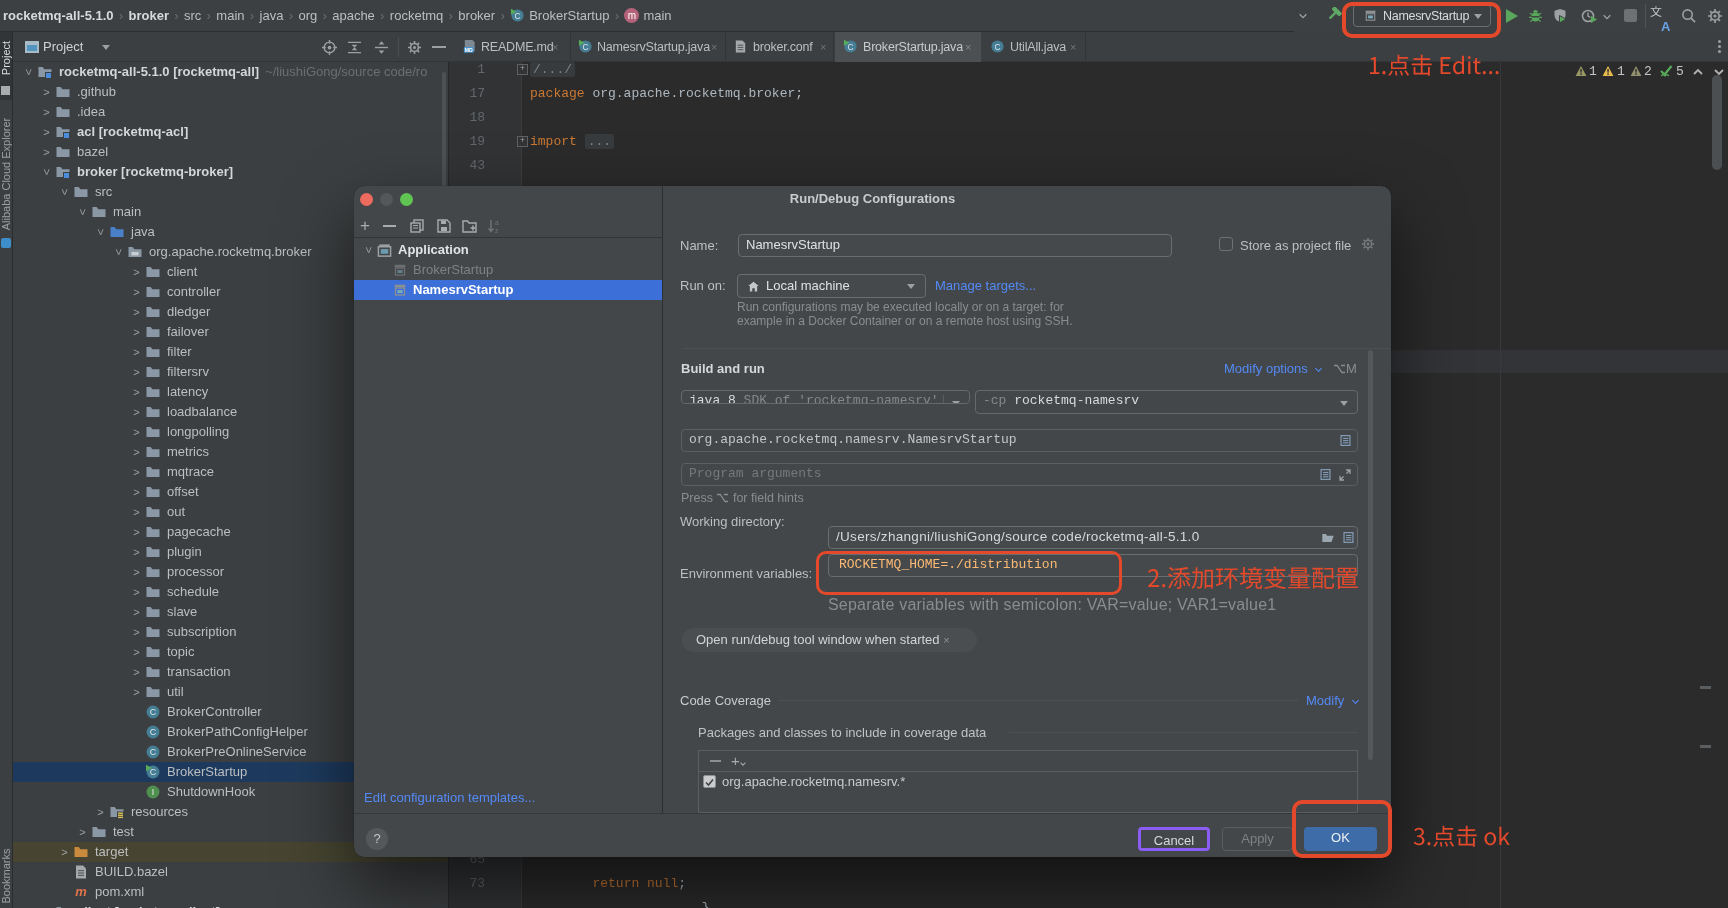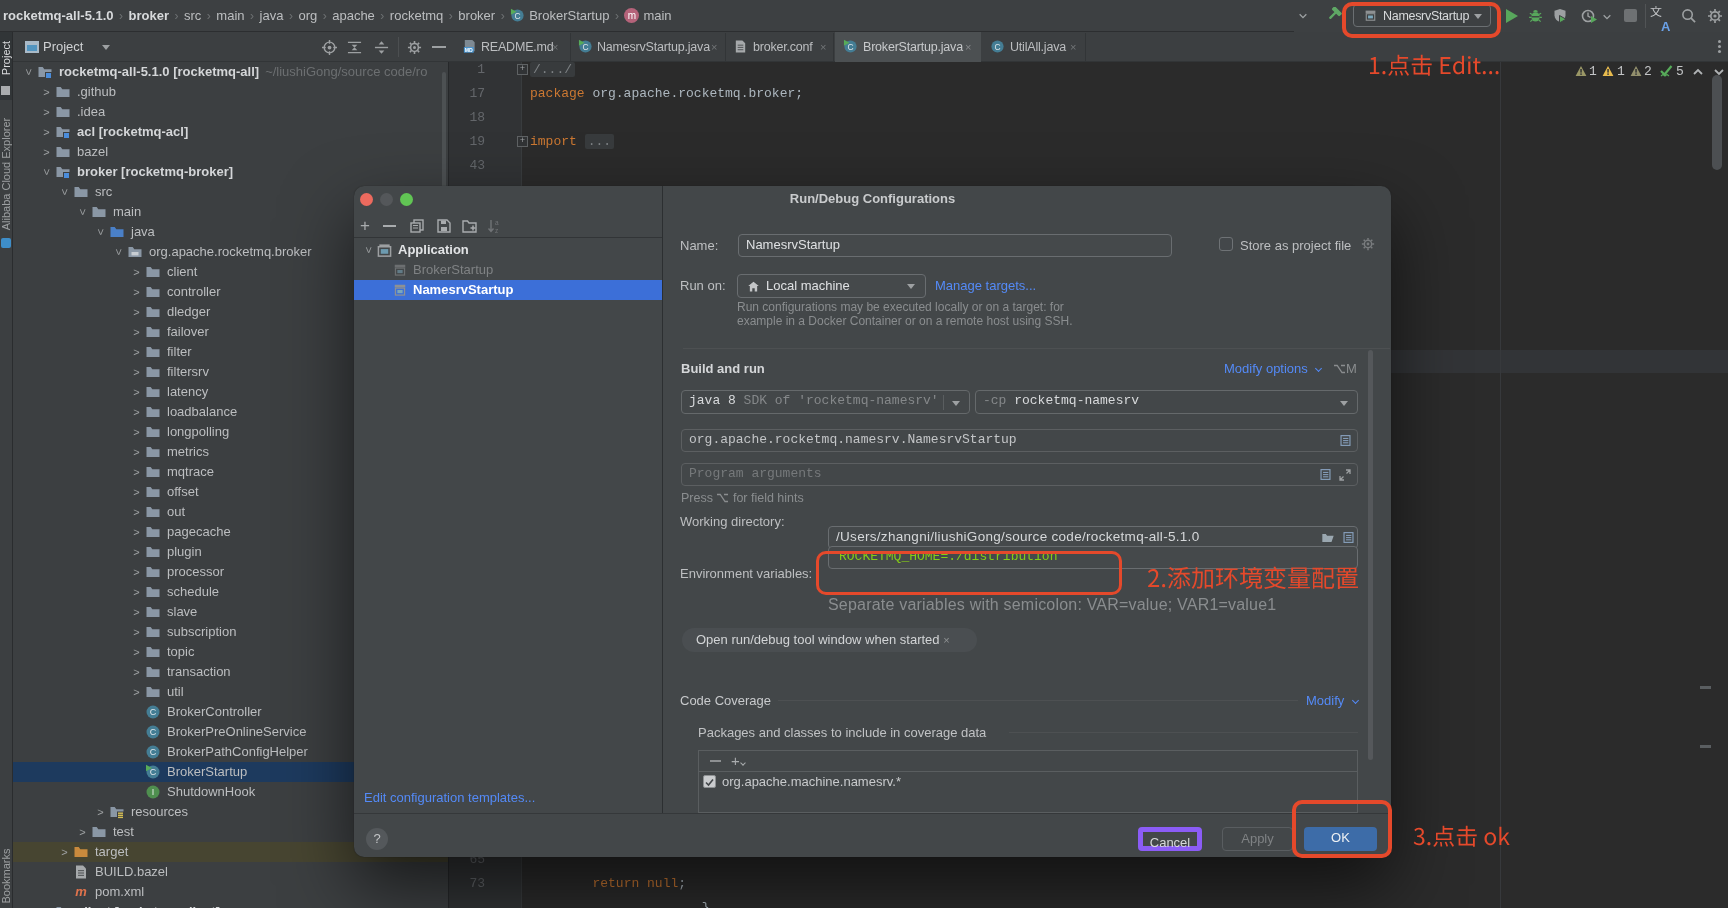--- a/index.html
+++ b/index.html
@@ -472,28 +472,28 @@
       <svg class="ic" width="16" height="16">
         <use href="#cls"></use>
       </svg>
       <span>BrokerController</span>
     </div>
 <div class="r" style="">
       <span class="ch" style="margin-left:115px"></span>
       <svg class="ic" width="16" height="16">
         <use href="#cls"></use>
       </svg>
+      <span>BrokerPathConfigHelper</span>
+    </div>
+<div class="r" style="">
+      <span class="ch" style="margin-left:115px"></span>
+      <svg class="ic" width="16" height="16">
+        <use href="#cls"></use>
+      </svg>
       <span>BrokerPreOnlineService</span>
-    </div>
-<div class="r" style="">
-      <span class="ch" style="margin-left:115px"></span>
-      <svg class="ic" width="16" height="16">
-        <use href="#cls"></use>
-      </svg>
-      <span>BrokerPathConfigHelper</span>
     </div>
 <div class="r" style="background:#1d3a5e;">
       <span class="ch" style="margin-left:115px"></span>
       <svg class="ic" width="16" height="16">
         <use href="#clsrun"></use>
       </svg>
       <span>BrokerStartup</span>
     </div>
 <div class="r" style="">
       <span class="ch" style="margin-left:115px"></span>
@@ -668,21 +668,21 @@
    <span style="position:absolute;left:169px;top:9px;width:0;height:0;border-left:4px solid transparent;border-right:4px solid transparent;border-top:5px solid #9da0a2"></span>
  </div>
  <div class="blue abs" style="left:581px;top:92px">Manage targets...</div>
  <div class="grey abs" style="left:383px;top:114px;font-size:12px;line-height:14px">Run configurations may be executed locally or on a target: for<br>example in a Docker Container or on a remote host using SSH.</div>
  <div class="abs" style="left:329px;top:162px;width:707px;height:1px;background:#4d5052"></div>
  <div class="abs" style="left:327px;top:175px;font-weight:bold;color:#d5d7d9">Build and run</div>
  <div class="blue abs" style="left:870px;top:175px">Modify options <span class="cv"></span></div>
  <div class="grey abs" style="left:979px;top:175px"><svg width="13" height="10" viewBox="0 0 13 10" style="vertical-align:-1px">
         <path d="M1 1.5h3.2L9 8.5h3M8 1.5h4" fill="none" stroke="#8a8d8f" stroke-width="1.3"></path>
       </svg>M</div>
- <div class="fld mono" style="left:327px;top:204px;width:289px;height:24px;border-color:#65696b;background:#434749">
+ <div class="fld mono" style="left:327px;top:204px;width:289px;height:14px;border-color:#65696b;background:#434749">
    <span style="color:#d8dadc">java 8 </span><span style="color:#85888a">SDK of 'rocketmq-namesrv'</span>
    <span style="position:absolute;left:261px;top:4px;width:1px;height:15px;background:#5a5e60"></span>
    <span style="position:absolute;left:270px;top:10px;width:0;height:0;border-left:4px solid transparent;border-right:4px solid transparent;border-top:5px solid #9da0a2"></span>
  </div>
  <div class="fld mono" style="left:327px;top:243px;width:677px;height:23px;border-color:#5c5f61;background:#434749;color:#c3c5c7">org.apache.rocketmq.namesrv.NamesrvStartup
    <svg class="abs ic" width="13" height="13" style="left:657px;top:4px">
         <use href="#listic"></use>
       </svg>
  </div>
  <div class="fld mono" style="left:621px;top:204px;width:383px;height:24px;border-color:#65696b;background:#434749">
@@ -703,41 +703,41 @@
  <div class="lbl" style="left:326px;top:328px">Working directory:</div>
  <div class="fld" style="left:474px;top:340px;width:530px;height:23px;color:#d6d8da;font-size:13.5px;letter-spacing:.3px">/Users/zhangni/liushiGong/source code/rocketmq-all-5.1.0
    <svg class="abs ic" width="14" height="14" style="left:492px;top:4px">
         <use href="#folderop"></use>
       </svg>
    <svg class="abs ic" width="13" height="13" style="left:513px;top:4px">
         <use href="#listic"></use>
       </svg>
  </div>
  <div class="lbl" style="left:326px;top:380px">Environment variables:</div>
- <div class="fld mono" style="left:474px;top:360px;width:530px;height:23px;color:#84cc16;padding-left:10px">ROCKETMQ_HOME=./distribution</div>
+ <div class="fld mono" style="left:474px;top:368px;width:530px;height:23px;color:#fdba74;padding-left:10px">ROCKETMQ_HOME=./distribution</div>
  <div class="grey abs" style="left:474px;top:410px;font-size:16px;letter-spacing:.2px">Separate variables with semicolon: VAR=value; VAR1=value1</div>
  <div class="abs" style="left:328px;top:442px;width:295px;height:24px;border-radius:12px;background:#4a4e51;color:#d2d4d6;line-height:24px;padding-left:14px;font-size:13px">Open run/debug tool window when started <span style="color:#8f9294;font-size:11px">×</span></div>
  <div class="lbl" style="left:326px;top:507px;color:#c8cacc">Code Coverage</div>
  <div class="abs" style="left:424px;top:514px;width:520px;height:1px;background:#4d5052"></div>
  <div class="blue abs" style="left:952px;top:507px">Modify <span class="cv"></span></div>
  <div class="lbl" style="left:344px;top:539px;color:#c0c2c4">Packages and classes to include in coverage data</div>
  <div class="abs" style="left:655px;top:546px;width:349px;height:1px;background:#4d5052"></div>
  <div class="abs" style="left:344px;top:564px;width:660px;height:63px;border:1px solid #5a5e60"></div>
  <div class="abs" style="left:356px;top:574px;width:11px;height:2px;background:#8d9092"></div>
  <div class="abs" style="left:377px;top:568px;color:#a9acae;font-size:15px;line-height:14px">+<span class="cv" style="width:4px;height:4px;border-color:#a9acae;vertical-align:1px;margin-left:1px"></span></div>
  <div class="abs" style="left:345px;top:585px;width:658px;height:1px;background:#5a5e60"></div>
  <div class="abs" style="left:349px;top:589px;width:13px;height:13px;border:1px solid #8d9092;border-radius:2px;background:#caccce"><svg width="11" height="11" viewBox="0 0 11 11">
         <path d="M2 5.5l2.5 2.5L9 2.5" stroke="#43474a" stroke-width="1.6" fill="none"></path>
       </svg></div>
- <div class="lbl" style="left:368px;top:588px;color:#c8cacc">org.apache.machine.namesrv.*</div>
+ <div class="lbl" style="left:368px;top:588px;color:#c8cacc">org.apache.rocketmq.namesrv.*</div>
  <div class="blue abs" style="left:10px;top:604px">Edit configuration templates...</div>
 
  <div class="abs" style="left:0;top:627px;width:1037px;height:1px;background:#35383a"></div>
  <div class="abs" style="left:12px;top:642px;width:22px;height:22px;border-radius:11px;background:#54585b;color:#c3c5c7;text-align:center;line-height:22px;font-size:13px">?</div>
- <div class="btn" style="left:784px;top:641px;width:64px;border:5px solid #8b5cf6;color:#d6d8da">Cancel</div>
+ <div class="btn" style="left:784px;top:641px;width:72px;border:3px solid #8b5cf6;color:#d6d8da">Cancel</div>
  <div class="btn" style="left:868px;top:641px;width:71px;border:1px solid #595d60;color:#7f8284">Apply</div>
  <div class="btn" style="left:950px;top:641px;width:73px;background:#3d6ca8;color:#eef1f3">OK</div>
  <div class="abs" style="left:1014px;top:164px;width:5px;height:410px;background:#55585b;border-radius:3px"></div>
 </div>
 
 <div class="redbox" style="left:1342px;top:2px;width:159px;height:36px"></div>
 <svg class="abs" style="left:1368px;top:53px" width="136" height="27" viewBox="0 -21 136 27">
     <path d="M2.0 -0.0L11.3 -0.0L11.3 -1.7L7.9 -1.7L7.9 -16.9L6.3 -16.9C5.4 -16.3 4.3 -15.9 2.8 -15.7L2.8 -14.3L5.8 -14.3L5.8 -1.7L2.0 -1.7L2.0 -0.0ZM16.0 0.3C16.8 0.3 17.5 -0.3 17.5 -1.3C17.5 -2.3 16.8 -2.9 16.0 -2.9C15.1 -2.9 14.4 -2.3 14.4 -1.3C14.4 -0.3 15.1 0.3 16.0 0.3ZM24.6 -10.7L36.6 -10.7L36.6 -6.6L24.6 -6.6L24.6 -10.7ZM27.0 -2.9C27.3 -1.4 27.5 0.5 27.5 1.6L29.2 1.4C29.2 0.3 29.0 -1.6 28.6 -3.1L27.0 -2.9ZM31.7 -2.9C32.4 -1.5 33.1 0.4 33.4 1.6L35.0 1.2C34.8 -0.0 34.0 -1.9 33.3 -3.3L31.7 -2.9ZM36.4 -3.1C37.6 -1.7 38.9 0.4 39.4 1.7L41.0 1.0C40.5 -0.3 39.1 -2.3 38.0 -3.7L36.4 -3.1ZM23.2 -3.6C22.5 -1.9 21.3 -0.0 20.1 1.1L21.7 1.8C23.0 0.6 24.1 -1.3 24.9 -3.1L23.2 -3.6ZM23.0 -12.3L23.0 -5.0L38.4 -5.0L38.4 -12.3L31.3 -12.3L31.3 -15.2L40.1 -15.2L40.1 -16.9L31.3 -16.9L31.3 -19.3L29.6 -19.3L29.6 -12.3L23.0 -12.3ZM45.6 -6.9L45.6 0.5L60.0 0.5L60.0 1.8L61.8 1.8L61.8 -6.9L60.0 -6.9L60.0 -1.2L54.6 -1.2L54.6 -8.7L63.7 -8.7L63.7 -10.4L54.6 -10.4L54.6 -14.0L62.1 -14.0L62.1 -15.8L54.6 -15.8L54.6 -19.3L52.8 -19.3L52.8 -15.8L45.4 -15.8L45.4 -14.0L52.8 -14.0L52.8 -10.4L43.7 -10.4L43.7 -8.7L52.8 -8.7L52.8 -1.2L47.4 -1.2L47.4 -6.9L45.6 -6.9ZM72.6 -0.0L82.6 -0.0L82.6 -1.8L74.7 -1.8L74.7 -8.0L81.1 -8.0L81.1 -9.8L74.7 -9.8L74.7 -15.1L82.3 -15.1L82.3 -16.9L72.6 -16.9L72.6 -0.0ZM90.2 0.3C91.7 0.3 93.1 -0.5 94.0 -1.5L94.1 -1.5L94.3 -0.0L96.0 -0.0L96.0 -18.3L93.9 -18.3L93.9 -13.5L94.0 -11.4C92.9 -12.3 92.0 -12.8 90.5 -12.8C87.6 -12.8 85.1 -10.3 85.1 -6.2C85.1 -2.1 87.1 0.3 90.2 0.3ZM90.7 -1.5C88.5 -1.5 87.2 -3.2 87.2 -6.3C87.2 -9.1 88.8 -11.0 90.9 -11.0C91.9 -11.0 92.8 -10.7 93.9 -9.7L93.9 -3.2C92.8 -2.0 91.8 -1.5 90.7 -1.5ZM100.2 -0.0L102.4 -0.0L102.4 -12.5L100.2 -12.5L100.2 -0.0ZM101.3 -15.1C102.1 -15.1 102.7 -15.6 102.7 -16.5C102.7 -17.3 102.1 -17.8 101.3 -17.8C100.5 -17.8 99.9 -17.3 99.9 -16.5C99.9 -15.6 100.5 -15.1 101.3 -15.1ZM110.5 0.3C111.2 0.3 112.1 0.1 112.8 -0.2L112.4 -1.7C112.0 -1.6 111.4 -1.4 111.0 -1.4C109.5 -1.4 109.0 -2.3 109.0 -3.8L109.0 -10.8L112.4 -10.8L112.4 -12.5L109.0 -12.5L109.0 -16.0L107.3 -16.0L107.0 -12.5L105.1 -12.4L105.1 -10.8L106.9 -10.8L106.9 -3.9C106.9 -1.4 107.8 0.3 110.5 0.3ZM116.3 0.3C117.1 0.3 117.8 -0.3 117.8 -1.3C117.8 -2.3 117.1 -2.9 116.3 -2.9C115.5 -2.9 114.8 -2.3 114.8 -1.3C114.8 -0.3 115.5 0.3 116.3 0.3ZM122.7 0.3C123.5 0.3 124.2 -0.3 124.2 -1.3C124.2 -2.3 123.5 -2.9 122.7 -2.9C121.9 -2.9 121.2 -2.3 121.2 -1.3C121.2 -0.3 121.9 0.3 122.7 0.3ZM129.1 0.3C129.9 0.3 130.6 -0.3 130.6 -1.3C130.6 -2.3 129.9 -2.9 129.1 -2.9C128.2 -2.9 127.6 -2.3 127.6 -1.3C127.6 -0.3 128.2 0.3 129.1 0.3Z" fill="#e5492b"></path>
   </svg>
 <div class="redbox" style="left:816px;top:551px;width:306px;height:44px;border-width:3px"></div>

